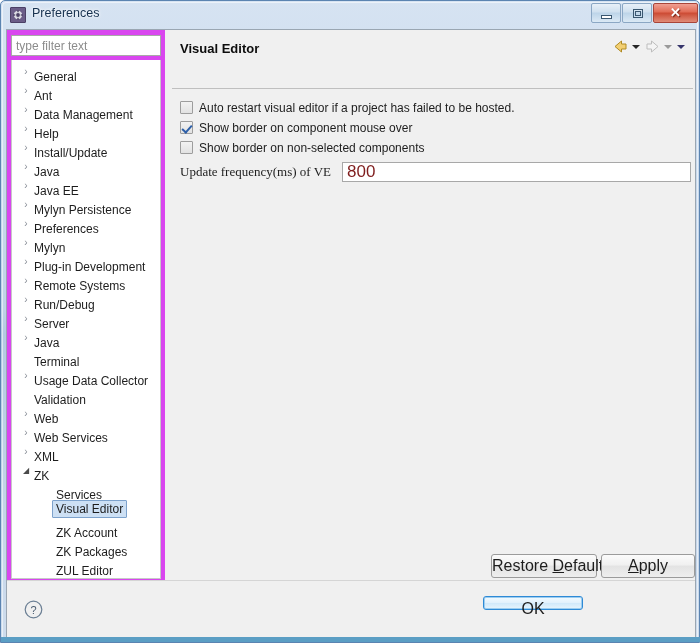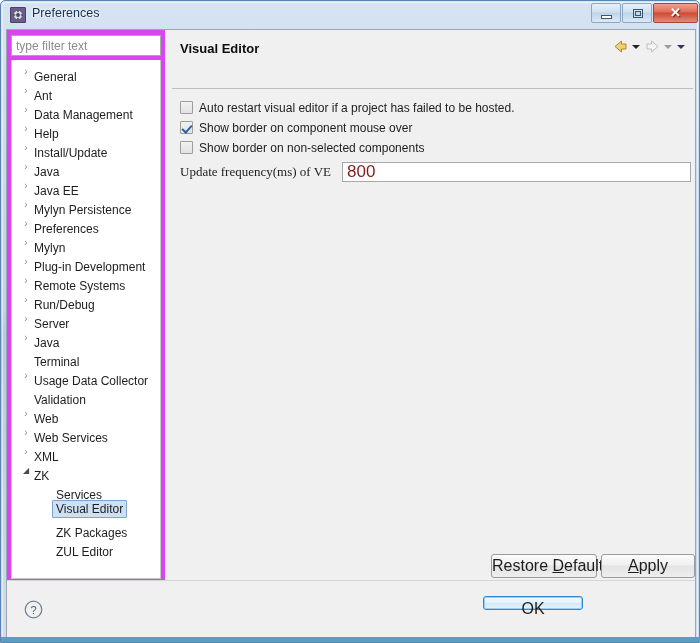--- a/index.html
+++ b/index.html
@@ -511,20 +511,23 @@
           </div>
           <div class="tnode">
             <span class="arrow expanded">◢</span>
             <span class="tlabel">ZK</span>
           </div>
           <div class="tnode child">
             <span class="tlabel">Services</span>
           </div>
           <div class="tnode child selected">
             <span class="tlabel">Visual Editor</span>
+          </div>
+          <div class="tnode child">
+            <span class="tlabel">ZK Account</span>
           </div>
           <div class="tnode child">
             <span class="tlabel">ZK Packages</span>
           </div>
           <div class="tnode child">
             <span class="tlabel">ZUL Editor</span>
           </div>
         </div>
     </div>
 

